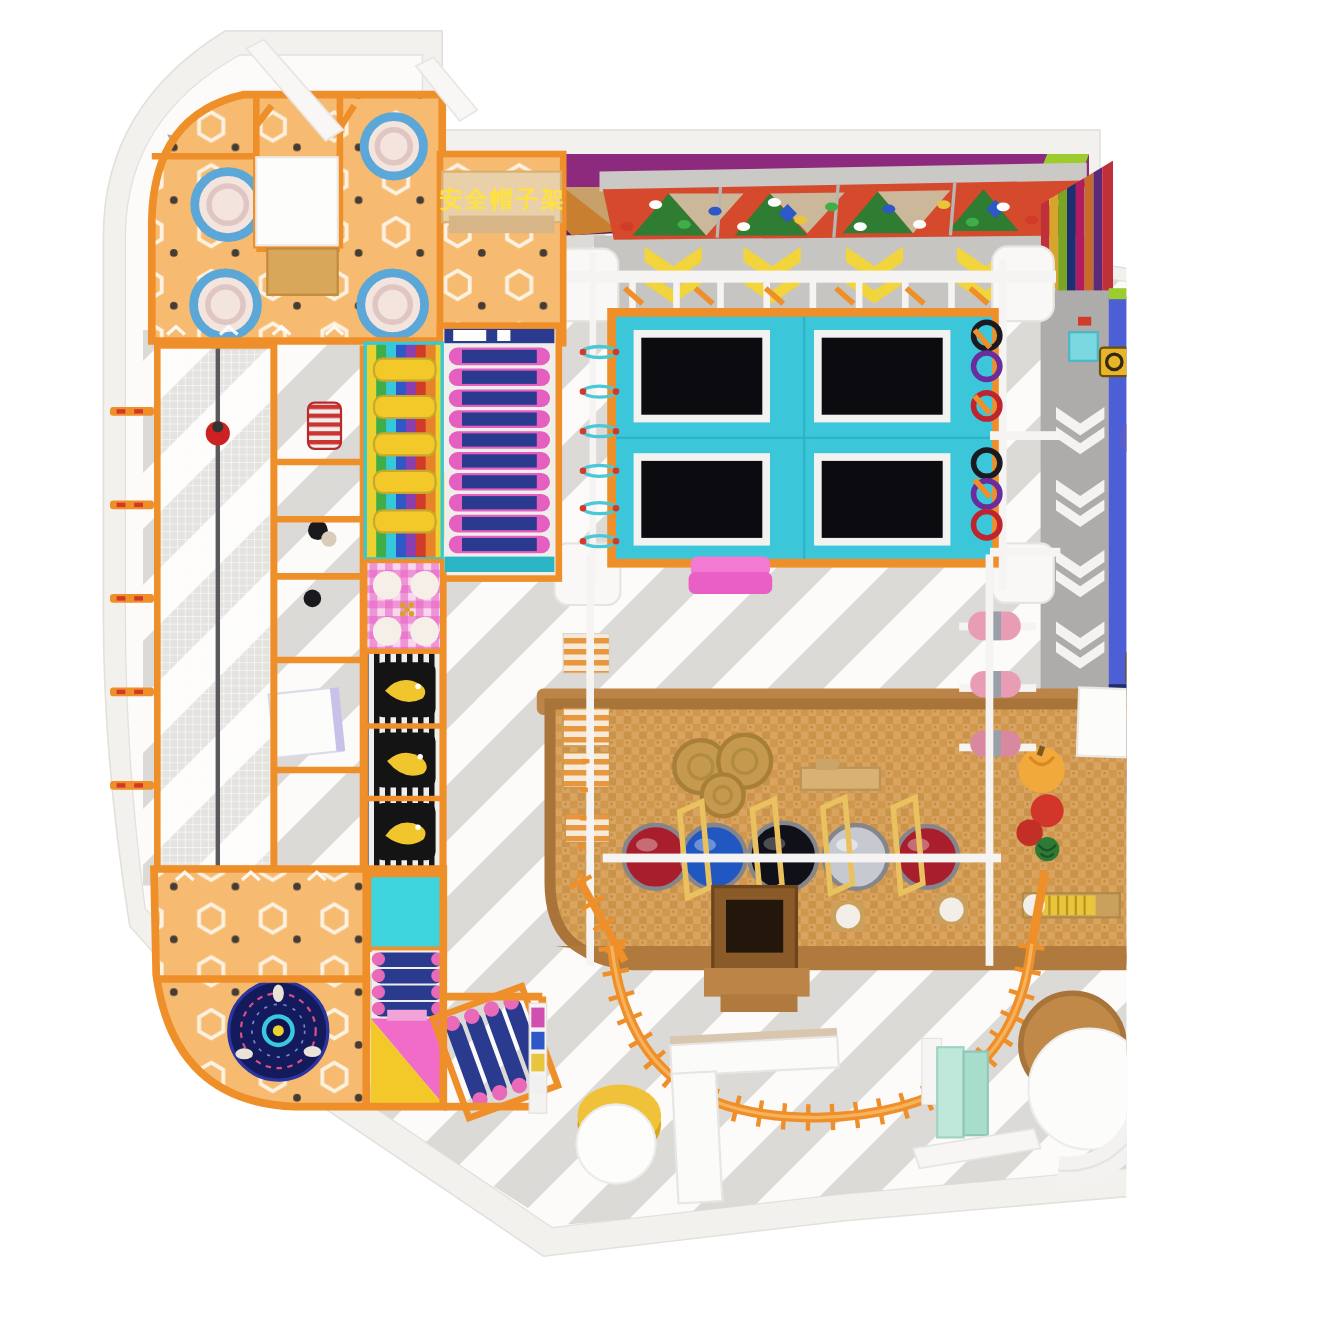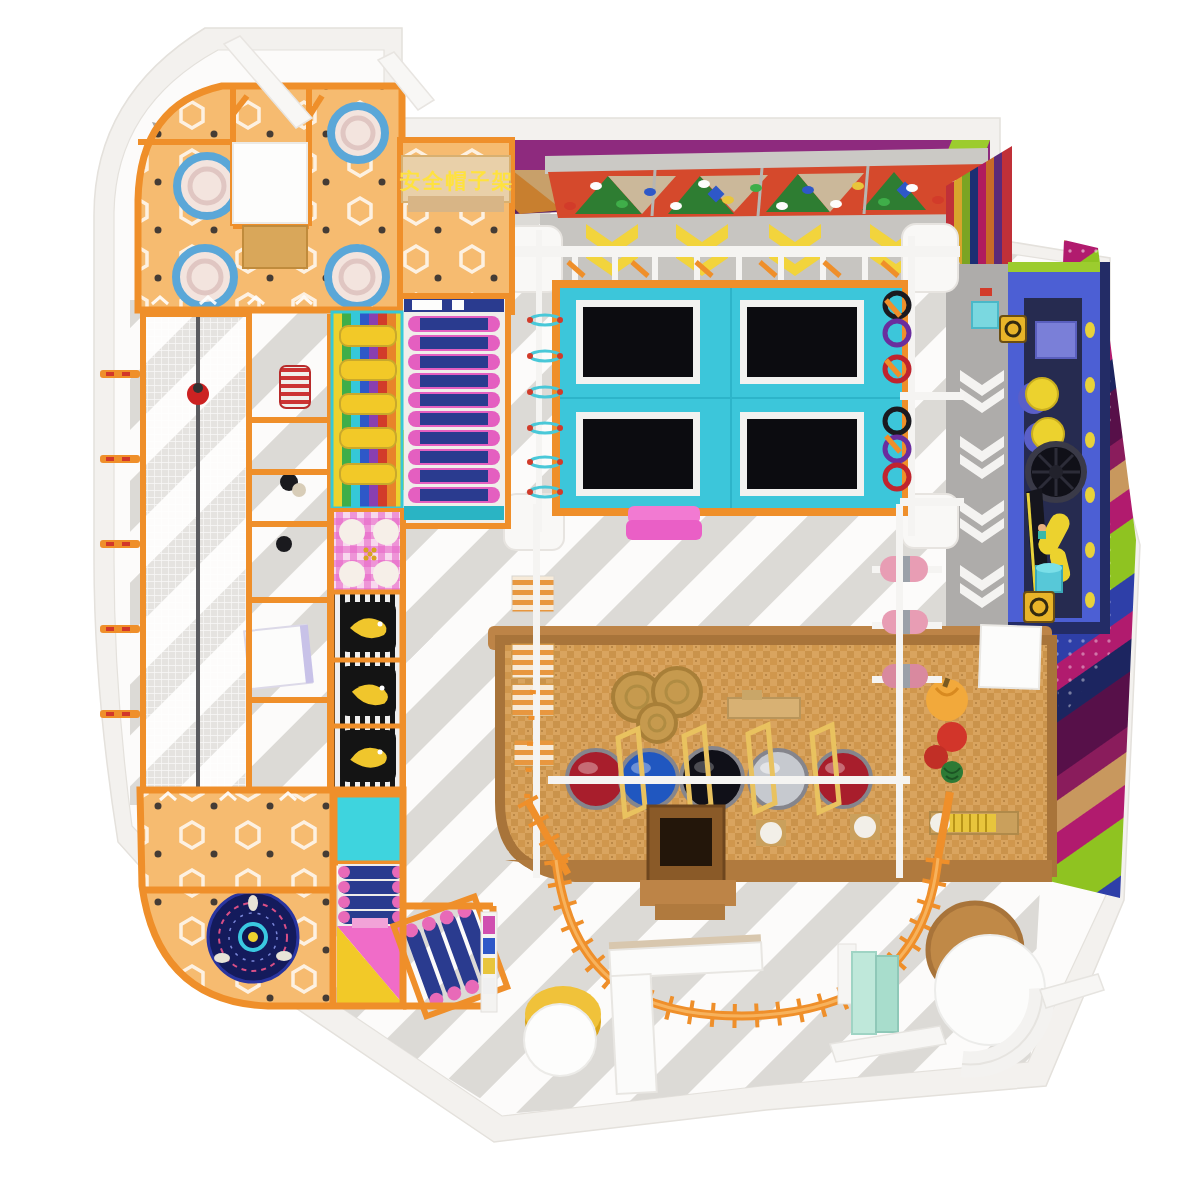--- a/index.html
+++ b/index.html
@@ -1,16 +1,16 @@
 <!DOCTYPE html>
 <html style="--wall-fill: #f3f1ee; --wall-edge: #e4e1dc; --floor-fill: #fcfbfa; --floor-stripe: #dcdad6; --walkway-top: #c7c5c1; --walkway-right: #aeacaa; --orange-frame: #ef8f2a; --platform-orange: #f6bb70; --platform-shelf-tan: #e9d0a9; --dot-black: #26262a; --ring-blue: #5aa7d8; --pod-cream: #f3e4de; --tramp-deck: #3cc6da; --tramp-mat: #0c0c10; --tramp-frame: #f2f2f0; --ceiling-purple: #8e2a7e; --climb-red: #d5492c; --climb-green: #2e7d32; --climb-tan: #cbb89a; --chev-yellow: #f2d43c; --blue-deck: #4c5fd4; --blue-deck-dark: #232c66; --lime-strip: #9ccc2e; --lane-dark: #262b50; --accent-yellow: #ecd22e; --coin-gold: #e8b429; --teal-bucket: #57c8d8; --wicker: #d9a45f; --wicker-dark: #c8893c; --wood-edge: #a8743a; --wood-bar: #bd8447; --hay: #c69a4e; --ball-red: #a81e2c; --ball-blue: #2057c0; --ball-black: #101018; --ball-silver: #c6c9cf; --ball-rim: #85858c; --arch-gold: #e9c25f; --roller-pink: #e45fc0; --roller-blue: #2a3b8f; --roller-cap: #e86ab8; --slide-yellow: #f2c928; --slide-pink: #f06cc8; --cyan-square: #3ed4de; --gingham-pink: #e868c8; --mat-black: #161616; --mat-white: #efefef; --fish-yellow: #f0c62c; --mat-stripe-orange: #e8973f; --spinner-navy: #141b5c; --spinner-ring: #3ac8e0; --mint: #bfe8da; --gold-stand: #d9a419; --zip-gray: #5a5a5e; --red-ball: #cc2222; --cyl-red: #cc3333; --pink-pad: #ea5fc6; --rw-purple: #571049; --rw-maroon: #8a1c5c; --rw-tan: #c8985e; --rw-magenta: #b11b6e; --rw-lime: #8fc321; --rw-blue: #2e3fa8; --rw-navy: #1c2560;"><head>
 <meta charset="utf-8">
 <style>
   html,body{margin:0;padding:0;background:#ffffff;}
-  .stage{position:relative;width:1200px;height:1200px;background:#ffffff;overflow:hidden;font-family:"DejaVu Sans",sans-serif;}
+  .stage{position:relative;width:1024px;height:1200px;background:#ffffff;overflow:hidden;font-family:"DejaVu Sans",sans-serif;}
   svg{display:block}
   
   .w{fill:var(--wall-fill)}
   .fl{fill:var(--floor-fill)}
   .stripe{fill:url(#stripes)}
   .wt{fill:var(--walkway-top)}
   .wr{fill:var(--walkway-right)}
   .or{fill:var(--orange-frame)}
   .ors{stroke:var(--orange-frame);fill:none}
   .po{fill:var(--platform-orange)}

